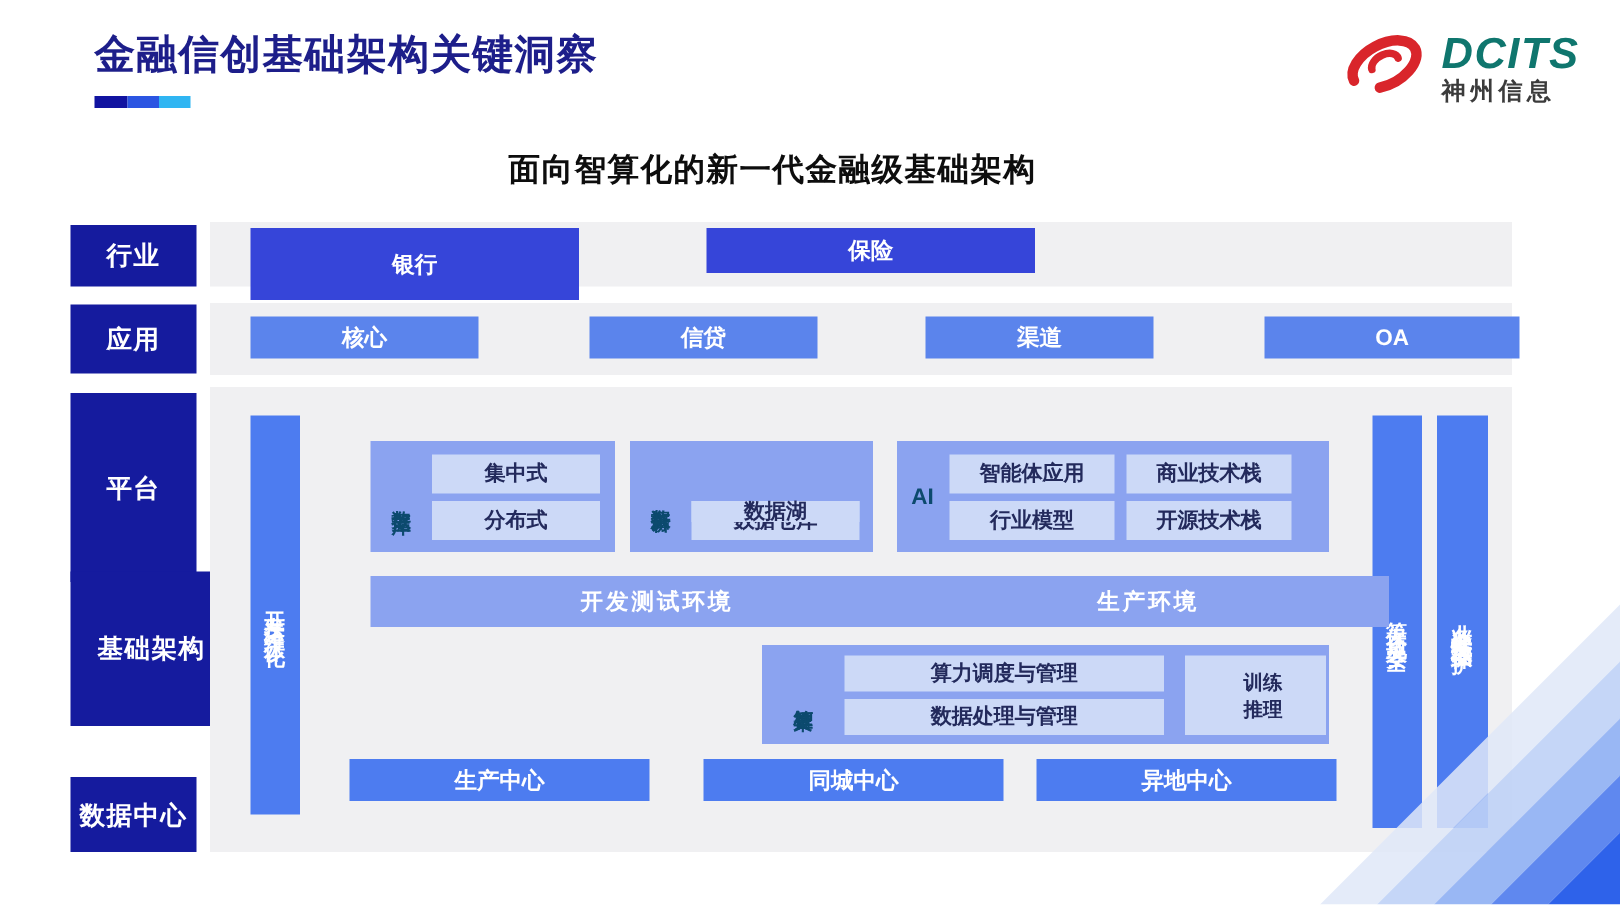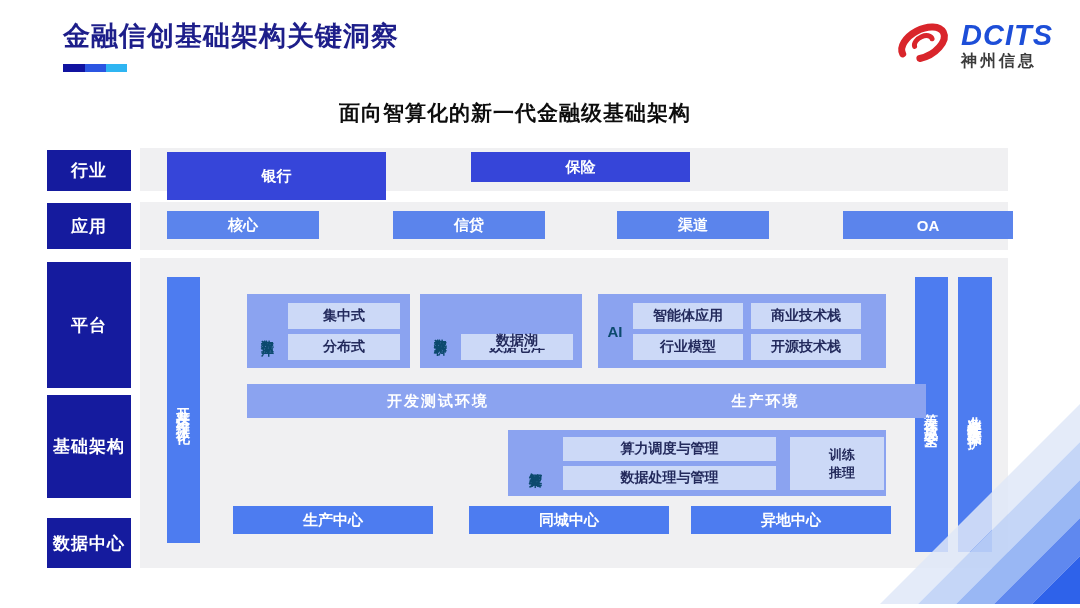--- a/index.html
+++ b/index.html
@@ -8,21 +8,21 @@
 
   
   .page-title{position:absolute;left:63px;top:18px;font-size:27px;font-weight:bold;color:#1d1e8a;letter-spacing:1px;}
   .underline{position:absolute;left:63px;top:64px;height:8px;display:flex;}
   .underline span{display:block;height:100%;}
   .u1{width:22px;background:#1113a0;}
   .u2{width:21px;background:#2b55e2;}
   .u3{width:21px;background:#2fb5f2;}
   .logo{position:absolute;left:893px;top:16px;display:flex;align-items:center;gap:8px;}
   .logo-text{display:flex;flex-direction:column;line-height:1;}
-  .logo-brand{font-size:29px;font-weight:bold;font-style:italic;color:#1d4ed8;letter-spacing:1px;}
+  .logo-brand{font-size:29px;font-weight:bold;font-style:italic;color:#0f766e;letter-spacing:1px;}
   .logo-company{font-size:16px;font-weight:bold;color:#3b3b3b;letter-spacing:3px;margin-top:3px;}
   .subtitle{position:absolute;left:0;top:99px;width:1030px;text-align:center;font-size:21px;font-weight:bold;color:#0d0d0d;letter-spacing:1px;}
 
   
   .rail{position:absolute;left:47px;width:84px;background:#151b9e;color:#fff;display:flex;align-items:center;justify-content:center;font-size:17px;font-weight:bold;letter-spacing:1px;}
 
   
   .gpanel{position:absolute;left:140px;width:868px;background:#f0f0f2;}
 
   
@@ -72,21 +72,21 @@
       <span class="logo-brand">DCITS</span>
       <span class="logo-company">神州信息</span>
     </span>
   </div>
 
   <div class="subtitle">面向智算化的新一代金融级基础架构</div>
 
   <div class="rail" style="top:150px;height:41px;">行业</div>
   <div class="rail" style="top:203px;height:46px;">应用</div>
   <div class="rail" style="top:262px;height:126px;">平台</div>
-  <div class="rail" style="top:395px;height:103px;">基础架构</div>
+  <div class="rail" style="top:381px;height:103px;padding-left:12px;">基础架构</div>
   <div class="rail" style="top:518px;height:50px;">数据中心</div>
 
   <div class="gpanel" style="top:148px;height:43px;"></div>
   <div class="gpanel" style="top:202px;height:48px;"></div>
   <div class="gpanel" style="top:258px;height:310px;"></div>
 
   <div class="btn btn-royal" style="left:167px;top:152px;width:219px;height:48px;">银行</div>
   <div class="btn btn-royal" style="left:471px;top:152px;width:219px;height:30px;">保险</div>
 
   <div class="btn btn-med" style="left:167px;top:211px;width:152px;height:28px;">核心</div>

